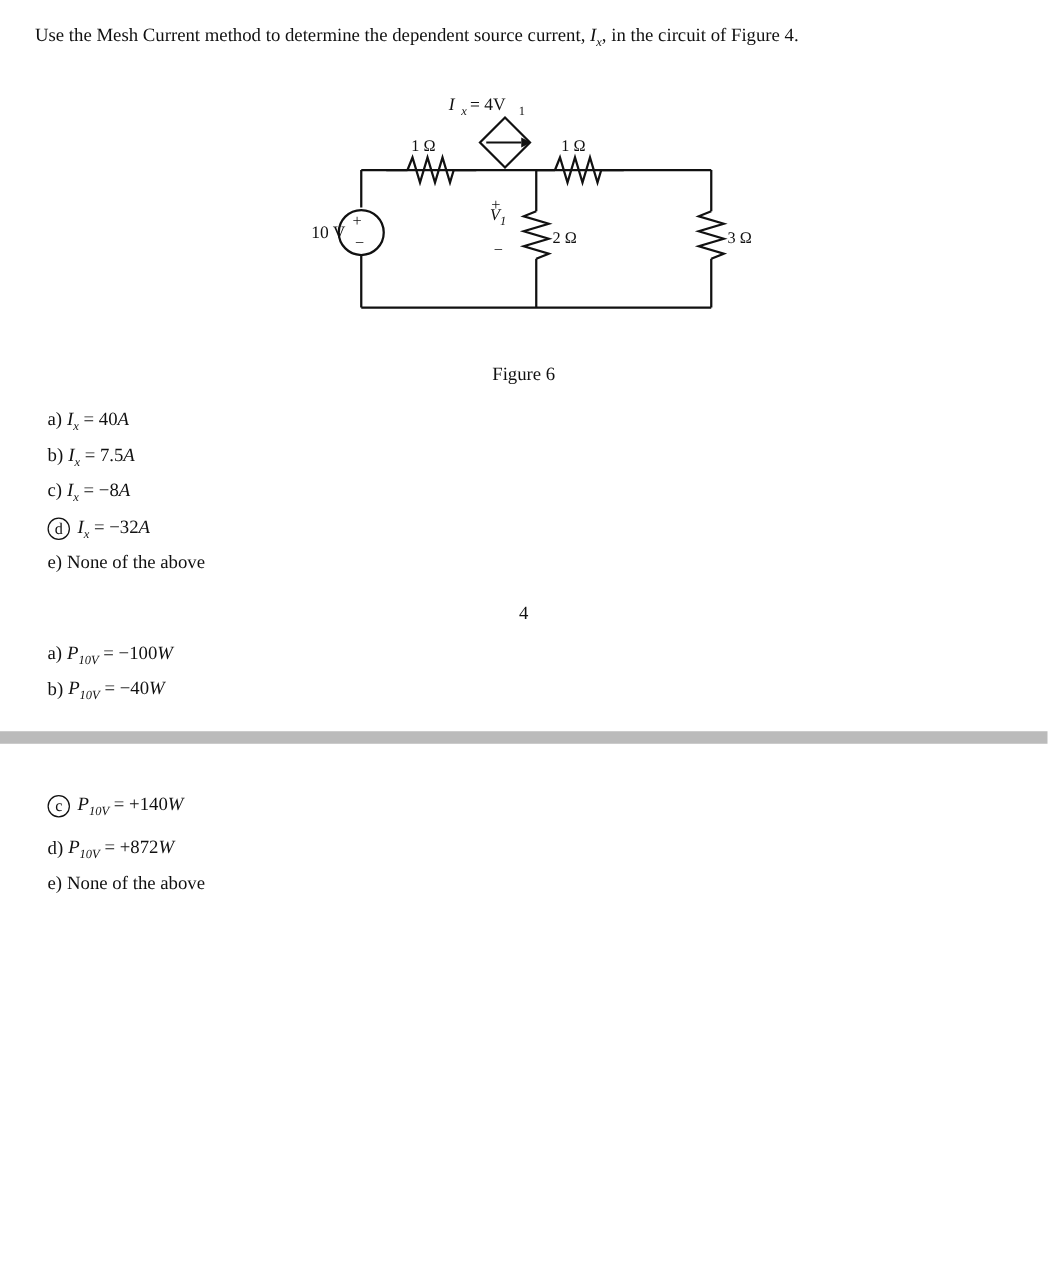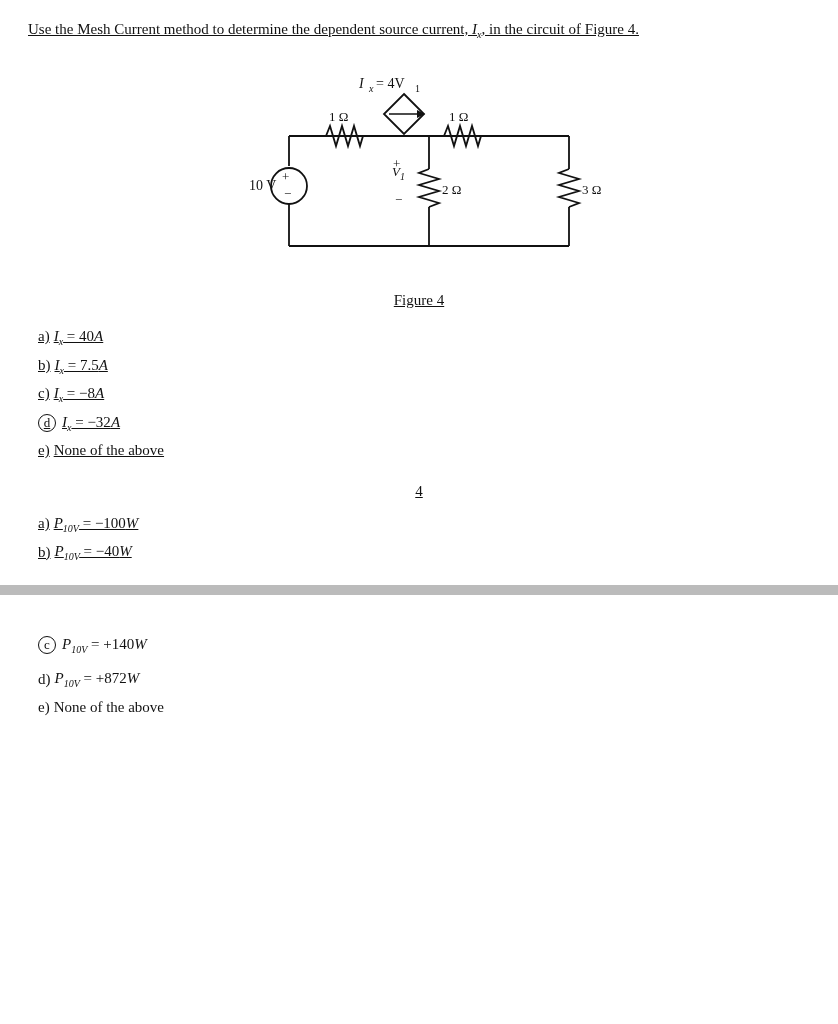--- a/index.html
+++ b/index.html
@@ -7,21 +7,20 @@
       background: #fff;
       font-family: 'Times New Roman', Times, serif;
       font-size: 15px;
       color: #111;
       width: 838px;
       min-height: 1024px;
       position: relative;
     }
     .page-content {
       padding: 18px 28px 0 28px;
-      text-decoration: underline;
     }
     .question-text {
       line-height: 1.5;
       margin-bottom: 14px;
       font-size: 15px;
     }
     .circuit-container {
       display: flex;
       justify-content: center;
       margin: 10px 0 6px 0;
@@ -148,21 +147,21 @@
       <line x1="340" y1="100" x2="340" y2="113" stroke="#111" stroke-width="1.8"></line>
       <polyline points="340,113 330,117 350,123 330,129 350,135 330,141 350,147 340,151" fill="none" stroke="#111" stroke-width="1.8"></polyline>
       <line x1="340" y1="151" x2="340" y2="190" stroke="#111" stroke-width="1.8"></line>
 
       <text x="353" y="138" font-size="13" fill="#111">3 Ω</text>
 
     </svg>
   </div>
 
   <div class="figure-label">
-    <span>Figure 4</span>
+    <span>Figure 6</span>
   </div>
 
   <div class="answers">
     <div class="answer-row">
       <span>a) </span>
       <span><em>I<sub>x</sub></em> = 40<em>A</em></span>
     </div>
     <div class="answer-row">
       <span>b) </span>
       <span><em>I<sub>x</sub></em> = 7.5<em>A</em></span>

